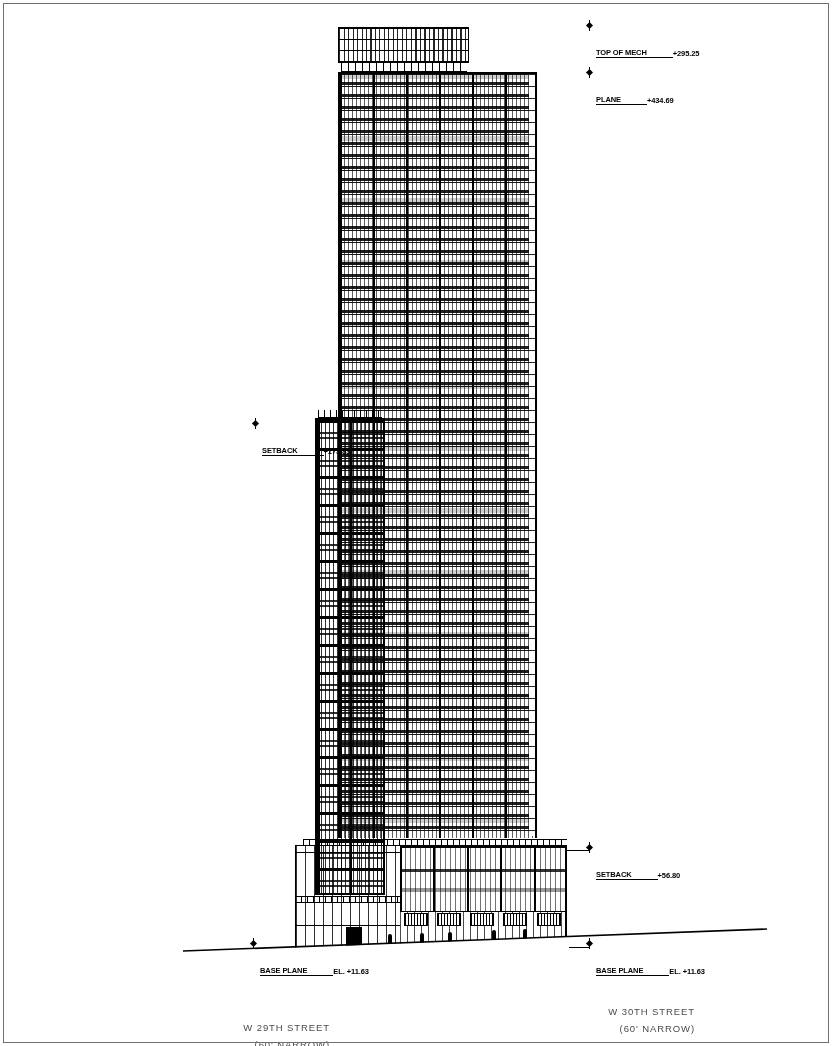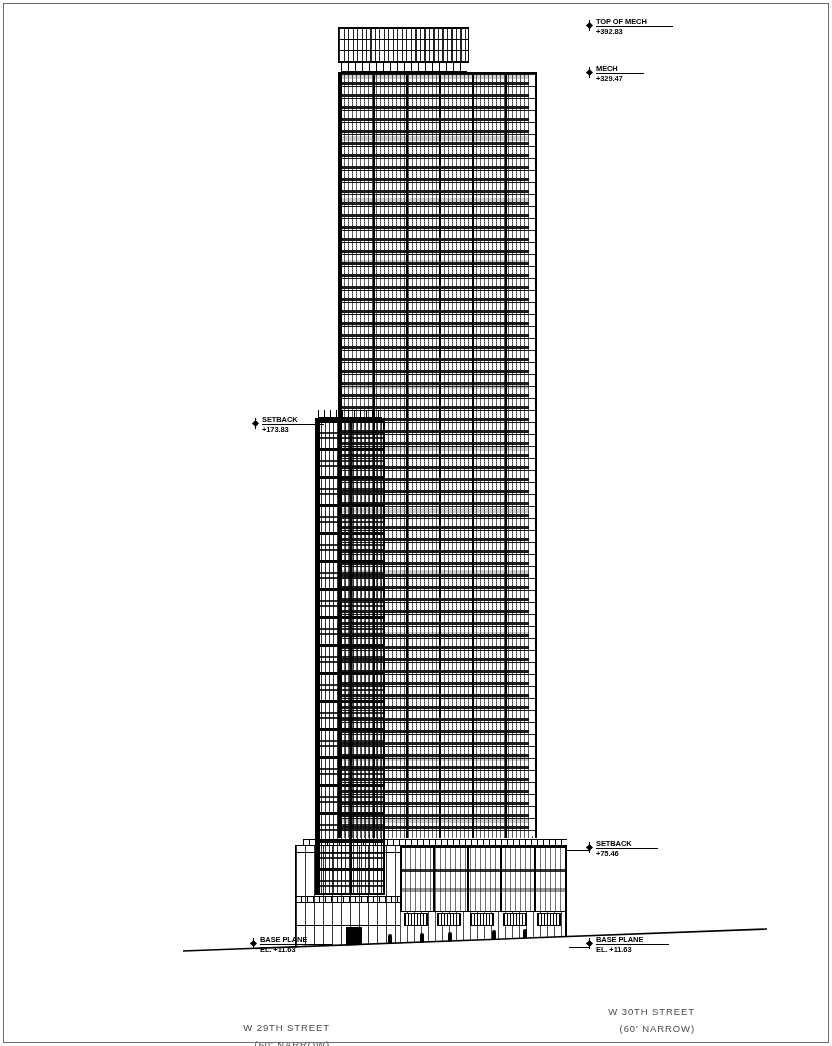--- a/index.html
+++ b/index.html
@@ -59,21 +59,21 @@
   .person{position:absolute;width:4px;height:12px;background:#000;border-radius:2px 2px 0 0;}
 
   
   .ground-svg{position:absolute;left:0;top:0;width:832px;height:1046px;pointer-events:none;}
 
   
   .marker{position:absolute;display:flex;align-items:flex-start;color:#000;
     font:700 7.5px "Liberation Sans",sans-serif;letter-spacing:-.1px;line-height:8px;white-space:nowrap;}
   .marker .diamond{width:5px;height:5px;background:#000;transform:rotate(45deg);margin:5px 4px 0 0;flex:0 0 auto;position:relative;}
   .marker .diamond::after{content:"";position:absolute;left:2px;top:-3px;width:1px;height:11px;background:#000;transform:rotate(-45deg);}
-  .marker .mtext{display:flex;flex-direction:column;}
+  .marker .mtext{display:flex;flex-direction:row;margin-top:31px;}
   .marker .m-label{border-bottom:1px solid #000;padding:0 26px 0 0;}
   .marker .m-value{padding-top:1px;}
   .leader-ext{position:absolute;height:1px;background:#000;}
 
   
   .street{position:absolute;width:160px;text-align:right;color:#4a4a4a;
     font:400 9.5px "Liberation Sans",sans-serif;letter-spacing:.9px;line-height:17px;margin-top:32px;}
 </style>
 </head>
 <body>
@@ -114,45 +114,45 @@
     <line x1="183" y1="951" x2="767" y2="929" stroke="#000" stroke-width="1.6"></line>
   </svg>
 
   <div class="leader-ext" style="left:567px;top:850px;width:23px"></div>
   <div class="leader-ext" style="left:569px;top:947px;width:21px"></div>
 
   <div class="marker" style="left:587px;top:18px">
     <span class="diamond"></span>
     <span class="mtext">
       <span class="m-label">TOP OF MECH</span>
-      <span class="m-value">+392.83</span>
+      <span class="m-value">+295.25</span>
     </span>
   </div>
 
   <div class="marker" style="left:587px;top:65px">
     <span class="diamond"></span>
     <span class="mtext">
-      <span class="m-label">MECH</span>
-      <span class="m-value">+329.47</span>
+      <span class="m-label">PLANE</span>
+      <span class="m-value">+434.69</span>
     </span>
   </div>
 
   <div class="marker" style="left:253px;top:416px">
     <span class="diamond"></span>
     <span class="mtext">
       <span class="m-label">SETBACK</span>
       <span class="m-value">+173.83</span>
     </span>
   </div>
 
   <div class="marker" style="left:587px;top:840px">
     <span class="diamond"></span>
     <span class="mtext">
       <span class="m-label">SETBACK</span>
-      <span class="m-value">+75.46</span>
+      <span class="m-value">+56.80</span>
     </span>
   </div>
 
   <div class="marker" style="left:251px;top:936px">
     <span class="diamond"></span>
     <span class="mtext">
       <span class="m-label">BASE PLANE</span>
       <span class="m-value">EL. +11.63</span>
     </span>
   </div>

